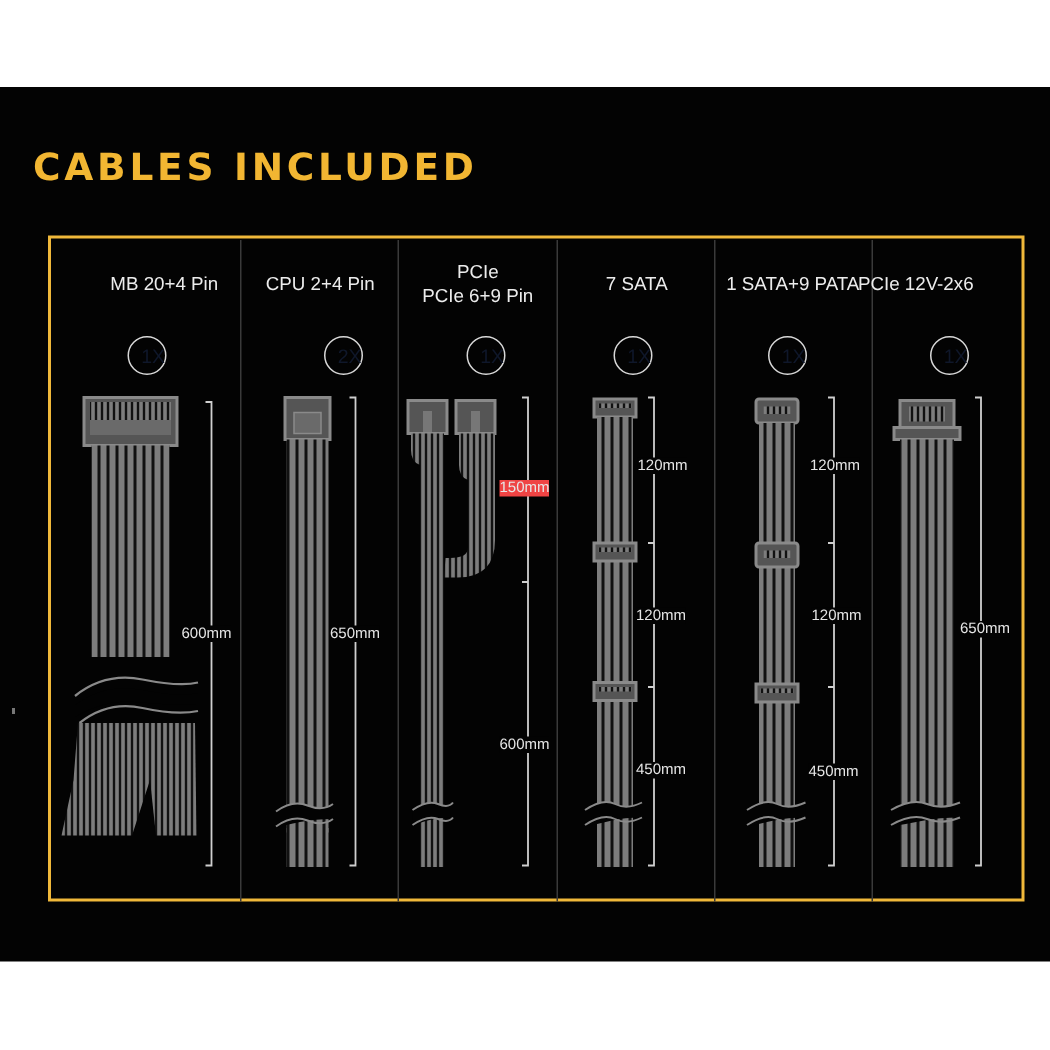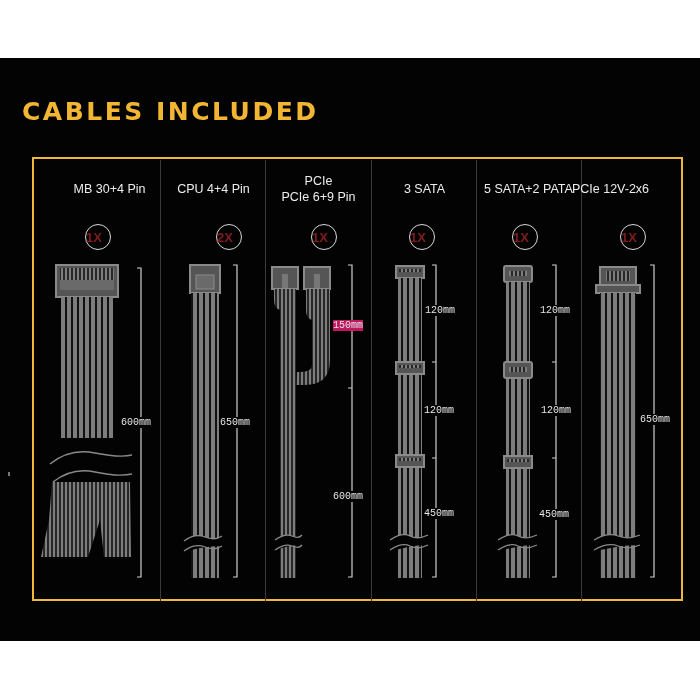--- a/index.html
+++ b/index.html
@@ -2,47 +2,47 @@
 <html><head>
 <meta charset="utf-8">
 <style>
   html,body{margin:0;padding:0;background:#fff;}
   body{width:700px;height:700px;position:relative;overflow:hidden;font-family:"Liberation Sans",sans-serif;}
   .panel{position:absolute;left:0;top:58px;width:700px;height:583px;background:#030303;}
   .title{position:absolute;left:22px;top:97px;font-family:"DejaVu Sans",sans-serif;font-weight:bold;font-size:25px;letter-spacing:2.5px;color:#f2b632;transform:scaleY(1.0);}
   .frame{position:absolute;left:32px;top:157px;width:651px;height:444px;border:2.5px solid #f0b83a;box-sizing:border-box;}
   .divider{position:absolute;top:160px;width:1px;height:441px;background:#3a3a3a;}
   .label{position:absolute;width:105px;text-align:center;color:#ececec;font-size:12.5px;line-height:15px;}
-  .qty{position:absolute;width:26px;height:26px;border:1.3px solid #d8d8d8;border-radius:50%;color:#7f1d1d;font-size:13px;line-height:26px;text-align:left;box-sizing:border-box;font-weight:bold;}
-  .dim{position:absolute;color:#e6e6e6;font-size:10px;font-family:Liberation Mono, monospace;}
+  .qty{position:absolute;width:26px;height:26px;border:1.3px solid #d8d8d8;border-radius:50%;color:#0f172a;font-size:13px;line-height:26px;text-align:right;box-sizing:border-box;}
+  .dim{position:absolute;color:#e6e6e6;font-size:10px;font-family:Liberation Sans, sans-serif;}
   svg{position:absolute;left:0;top:0;}
   .leftdot{position:absolute;left:8px;top:472px;width:2px;height:4px;background:#777;}
 </style>
 </head>
 <body>
 
 <div class="panel"></div>
 <div class="leftdot"></div>
 
 <div class="title">CABLES INCLUDED</div>
 
 <div class="frame"></div>
 
 <div class="divider" style="left:160px"></div>
 <div class="divider" style="left:265px"></div>
 <div class="divider" style="left:371px"></div>
 <div class="divider" style="left:476px"></div>
 <div class="divider" style="left:581px"></div>
 
-<div class="label" style="left:57px;top:182px">MB 30+4 Pin</div>
-<div class="label" style="left:161px;top:182px">CPU 4+4 Pin</div>
+<div class="label" style="left:57px;top:182px">MB 20+4 Pin</div>
+<div class="label" style="left:161px;top:182px">CPU 2+4 Pin</div>
 <div class="label" style="left:266px;top:174px">PCIe</div>
 <div class="label" style="left:266px;top:190px">PCIe 6+9 Pin</div>
-<div class="label" style="left:372px;top:182px">3 SATA</div>
-<div class="label" style="left:476px;top:182px">5 SATA+2 PATA</div>
+<div class="label" style="left:372px;top:182px">7 SATA</div>
+<div class="label" style="left:476px;top:182px">1 SATA+9 PATA</div>
 <div class="label" style="left:558px;top:182px">PCIe 12V-2x6</div>
 
 <div class="qty" style="left:85px;top:224px">1X</div>
 <div class="qty" style="left:216px;top:224px">2X</div>
 <div class="qty" style="left:311px;top:224px">1X</div>
 <div class="qty" style="left:409px;top:224px">1X</div>
 <div class="qty" style="left:512px;top:224px">1X</div>
 <div class="qty" style="left:620px;top:224px">1X</div>
 
 <svg width="700" height="700">
@@ -129,21 +129,21 @@
     <rect x="600" y="293" width="36" height="285" fill="url(#wires)"></rect>
     <path d="M594 540 Q608 532 618 536 T640 535 L640 545 Q626 545 616 547 T594 551 Z" fill="#030303"></path>
     <path d="M594 540 Q608 532 618 536 T640 535" stroke="#8a8a8a" stroke-width="1.3" fill="none"></path>
     <path d="M594 550 Q608 542 618 546 T640 545" stroke="#8a8a8a" stroke-width="1.3" fill="none"></path>
     <path d="M650 265 L654 265 L654 577 L650 577" stroke="#cfcfcf" stroke-width="1.2" fill="none"></path>
   </g>
 </svg>
 
 <div class="dim" style="left:121px;top:417px;background:#030303">600mm</div>
 <div class="dim" style="left:220px;top:417px;background:#030303">650mm</div>
-<div class="dim" style="left:333px;top:320px;background:#be185d">150mm</div>
+<div class="dim" style="left:333px;top:320px;background:#ef4444">150mm</div>
 <div class="dim" style="left:333px;top:491px;background:#030303">600mm</div>
 <div class="dim" style="left:425px;top:305px;background:#030303">120mm</div>
 <div class="dim" style="left:424px;top:405px;background:#030303">120mm</div>
 <div class="dim" style="left:424px;top:508px;background:#030303">450mm</div>
 <div class="dim" style="left:540px;top:305px;background:#030303">120mm</div>
 <div class="dim" style="left:541px;top:405px;background:#030303">120mm</div>
 <div class="dim" style="left:539px;top:509px;background:#030303">450mm</div>
 <div class="dim" style="left:640px;top:414px;background:#030303">650mm</div>
 
 </body></html>

